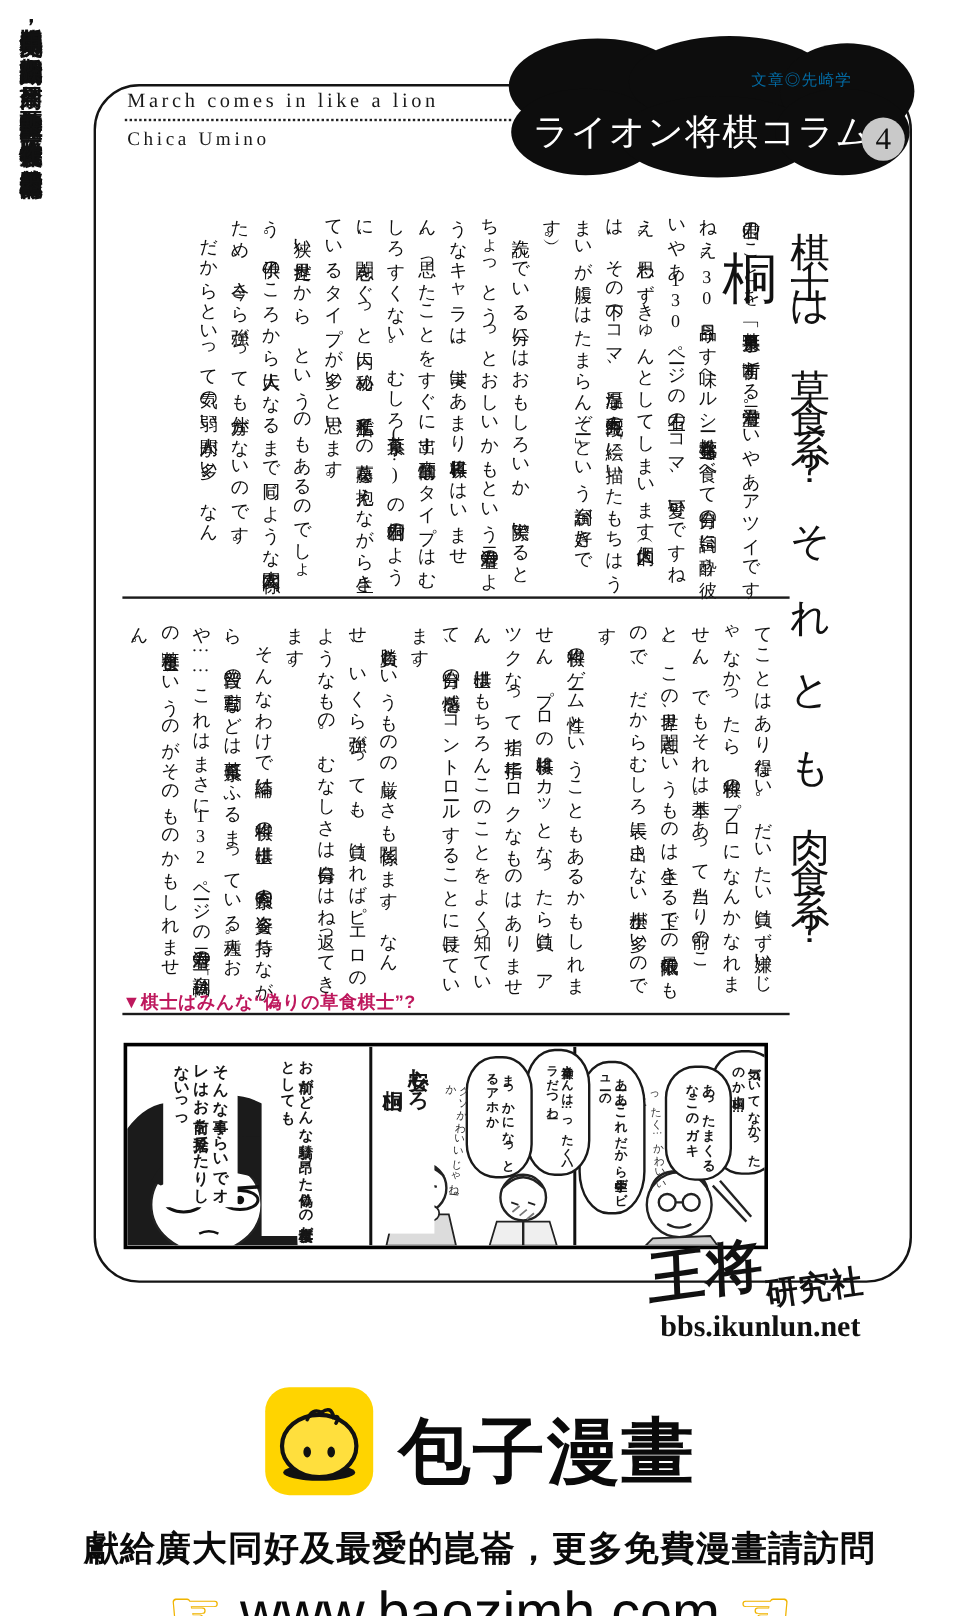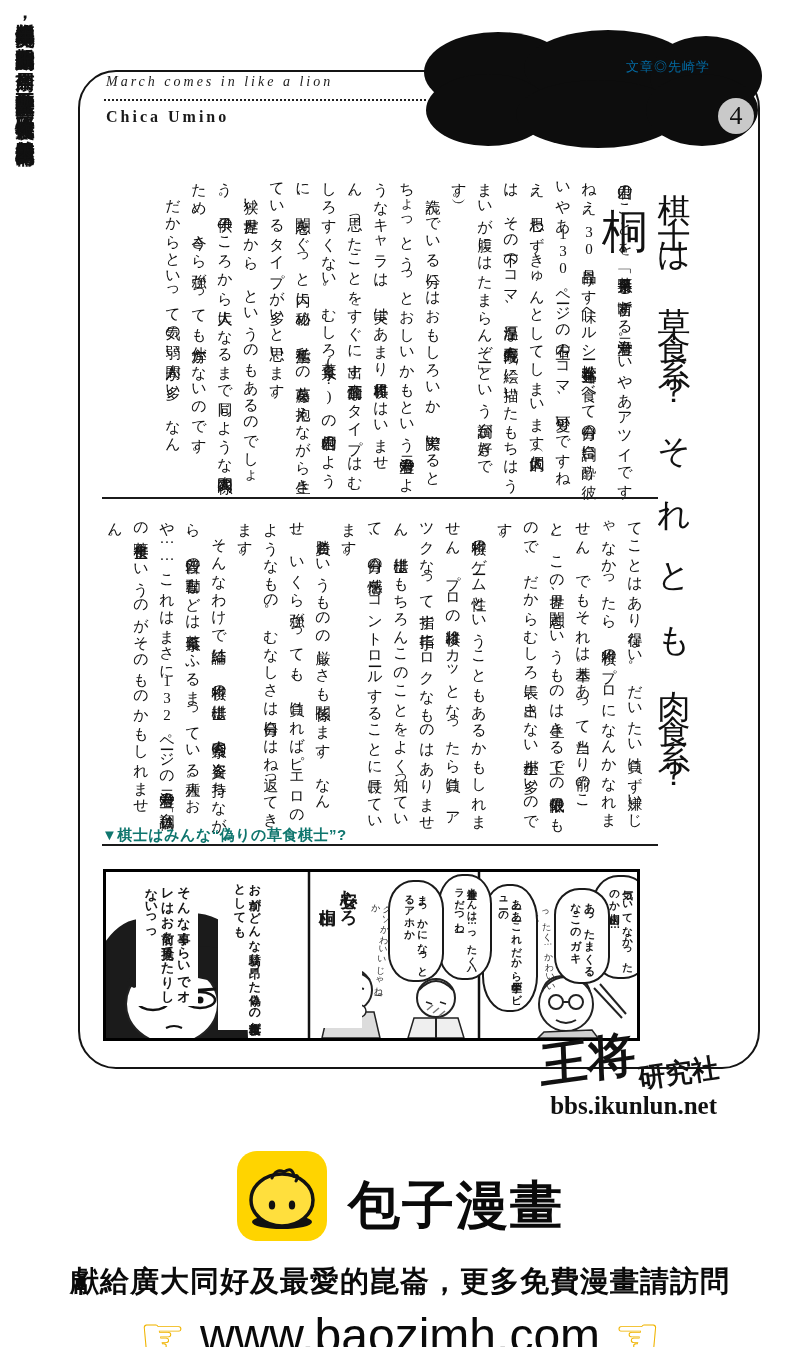--- a/index.html
+++ b/index.html
@@ -7,24 +7,24 @@
         font-family:"Liberation Sans",sans-serif;color:#161616;}
   .v{writing-mode:vertical-rl;text-orientation:upright;}
   
   .left-notice{position:absolute;left:12px;top:8px;height:1100px;font-size:19px;font-weight:700;
                letter-spacing:0.5px;color:#111;}
   
   .frame{position:absolute;left:78px;top:70px;width:678px;height:995px;
          border:2.5px solid #141414;border-radius:38px;}
   
   .series-en{position:absolute;left:106px;top:74px;font-family:"Liberation Serif",serif;
-             font-size:14px;letter-spacing:3px;color:#1a1a1a;font-style:italic;}
+             font-size:17px;letter-spacing:3px;color:#1a1a1a;}
   .dotline{position:absolute;left:104px;top:99px;width:322px;border-bottom:2.5px dotted #222;}
   .author-en{position:absolute;left:106px;top:108px;font-family:"Liberation Serif",serif;
-             font-size:16px;letter-spacing:3px;color:#1a1a1a;font-weight:bold;}
+             font-size:16px;letter-spacing:3px;color:#1a1a1a;}
   
   .cloud{position:absolute;left:418px;top:30px;width:345px;height:120px;}
   .cloud svg{position:absolute;left:0;top:0;}
   .cloud .t1{position:absolute;left:30px;top:16px;font-family:"Liberation Serif",serif;
              font-size:30px;color:#fff;letter-spacing:2px;}
   .cloud .credit{position:absolute;left:208px;top:28px;font-size:13px;color:#0369a1;letter-spacing:1px;}
   .cloud .t2{position:absolute;left:26px;top:60px;font-family:"Liberation Serif",serif;
              font-size:30px;color:#fff;letter-spacing:1px;white-space:nowrap;}
   .issue{position:absolute;left:300px;top:68px;width:36px;height:36px;border-radius:50%;
          background:#c9c9c9;color:#111;font-family:"Liberation Serif",serif;font-size:26px;
@@ -34,21 +34,21 @@
             font-size:33px;letter-spacing:25px;color:#111;}
   
   .block{position:absolute;left:96px;width:552px;font-family:"Liberation Serif",serif;
          font-size:15px;line-height:26px;letter-spacing:1px;white-space:pre-wrap;color:#111;}
   .block1{top:172px;height:322px;}
   .block1::first-letter{font-size:46px;line-height:1;}
   .block2{top:512px;height:322px;}
   .divider{position:absolute;left:102px;width:556px;border-top:2px solid #1b1b1b;}
   .div1{top:497px;} .div2{top:844px;}
   
-  .caption{position:absolute;left:102px;top:826px;font-size:15px;font-weight:700;color:#0f766e;letter-spacing:0.5px;}
+  .caption{position:absolute;left:102px;top:826px;font-size:15px;font-weight:700;color:#be185d;letter-spacing:0.5px;}
   
   .panel{position:absolute;left:103px;top:869px;width:537px;height:172px;background:#fff;
          border:3px solid #000;box-sizing:border-box;overflow:hidden;}
   .panel svg.art{position:absolute;left:0;top:0;z-index:1;}
   .bub{position:absolute;z-index:2;display:flex;justify-content:center;background:#fff;}
   .bub .v{line-height:1.25;}
   .bordered{border:2px solid #1a1a1a;border-radius:45% 45% 45% 45% / 28% 28% 28% 28%;padding:5px 4px;}
   .shout{font-weight:900;}
   .scribble{background:transparent;color:#2c2c2c;}
   .b10{left:30px;top:6px;height:128px;width:62px;font-size:13px;font-weight:700;}
@@ -65,21 +65,21 @@
   .wm{position:absolute;left:540px;top:1028px;color:#111;}
   .wm-row{white-space:nowrap;}
   .wm-large{display:inline-block;font-family:"Liberation Serif",serif;font-size:48px;font-weight:900;
             transform:rotate(-8deg) skewX(-6deg);}
   .wm-small{display:inline-block;font-family:"Liberation Serif",serif;font-size:27px;font-weight:800;
             transform:rotate(-8deg);position:relative;top:6px;left:2px;}
   .wm-site{font-family:"Liberation Serif",serif;font-size:25px;font-weight:700;margin-top:0px;text-align:right;}
   
   .footer{position:absolute;left:0;top:1150px;width:800px;text-align:center;}
   .logo-row{display:flex;align-items:center;justify-content:center;gap:20px;}
-  .wordmark{font-size:52px;font-weight:900;letter-spacing:2px;color:#0a0a0a;margin-top:20px;}
+  .wordmark{font-size:60px;font-weight:900;letter-spacing:2px;color:#0a0a0a;margin-top:20px;}
   .tagline{margin-top:20px;font-size:29px;font-weight:700;color:#0a0a0a;letter-spacing:1px;}
   .url-row{margin-top:6px;font-size:48px;color:#0a0a0a;display:flex;align-items:center;
            justify-content:center;gap:14px;}
   .hand{color:#f0b400;font-size:52px;line-height:1;}
 </style>
 </head>
 <body>
 
 <div class="page">
 
@@ -94,20 +94,21 @@
   <div class="cloud">
     <svg width="345" height="120" viewBox="0 0 345 120">
       <ellipse cx="80" cy="42" rx="74" ry="40" fill="#0d0d0d"></ellipse>
       <ellipse cx="190" cy="38" rx="84" ry="38" fill="#0d0d0d"></ellipse>
       <ellipse cx="288" cy="46" rx="56" ry="40" fill="#0d0d0d"></ellipse>
       <ellipse cx="70" cy="80" rx="62" ry="36" fill="#0d0d0d"></ellipse>
       <ellipse cx="180" cy="84" rx="82" ry="34" fill="#0d0d0d"></ellipse>
       <ellipse cx="284" cy="80" rx="56" ry="36" fill="#0d0d0d"></ellipse>
     </svg>
     <div class="credit">文章◎先崎学</div>
+    <div class="t2">ライオン将棋コラム</div>
     <div class="issue">4</div>
   </div>
 
   <div class="headline v">棋士は草食系？それとも肉食系？</div>
 
   <div class="block block1 v">桐山君のことを、「草食系男子」と断言する二海堂君。いやあアツイですねえ。30品目うす味ヘルシー松花堂弁当を食べて自分の台詞に酔う彼。いやあ130ページの右上のコマ、可愛いですねえ。思わずきゅんとしてしまいます（個人的には、その下のコマ、温厚な有本九段の「絵に描いたもちはうまいが腹にはたまらんぞー」という台詞が好きです）。
 　読んでいる分にはおもしろいか、実際いるとちょっとうっとおしいかもという二海堂君のようなキャラは、実はあまり将棋界にはいません。思ったことをすぐに出す直情的なタイプはむしろすくない。むしろ草食系(?)の桐山君のように、闘志をぐっと内に秘め、私生活での葛藤を抱えながら生きているタイプが多いと思います。
 　狭い世界だから、というのもあるのでしょう。子供のころから大人になるまで同じような人間関係のため、今さら強がっても仕方がないのです。
 　だからといって気の弱い人間が多い、なん</div>
   <div class="divider div1"></div>

